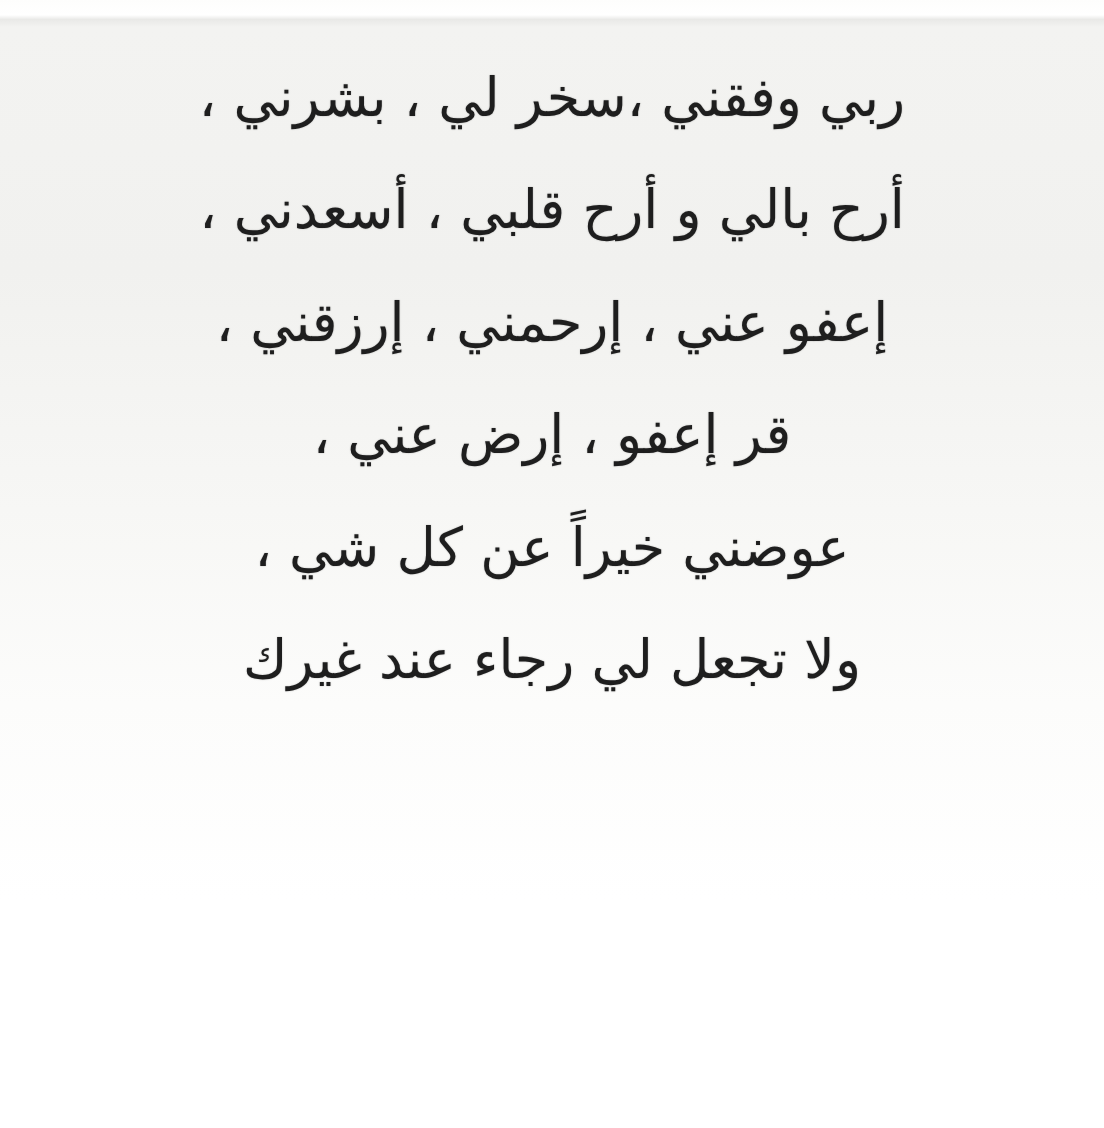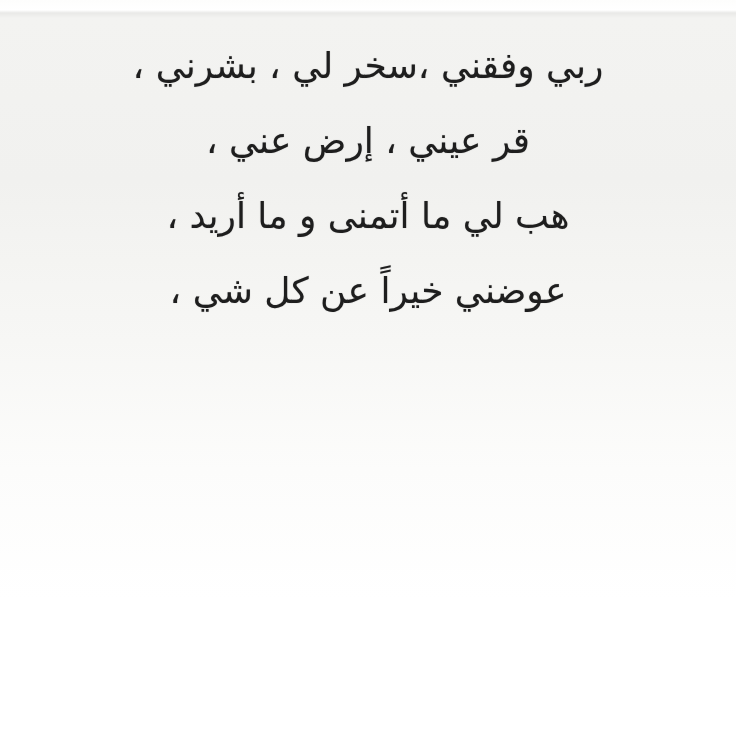--- a/index.html
+++ b/index.html
@@ -41,17 +41,19 @@
     line-height: 75px;
     white-space: nowrap;
   }
 </style>
 </head>
 <body>
 
 <div class="page">
   <div class="text-block" dir="rtl">
     <div class="line">ربي وفقني ،سخر لي ، بشرني ،</div>
-    <div class="line">قر عيني ، إرض عني ،</div>
-    <div class="line">هب لي ما أتمنى و ما أريد ،</div>
+    <div class="line">أرح بالي و أرح قلبي ، أسعدني ،</div>
+    <div class="line">إعفو عني ، إرحمني ، إرزقني ،</div>
+    <div class="line">قر إعفو ، إرض عني ،</div>
     <div class="line">عوضني خيراً عن كل شي ،</div>
+    <div class="line">ولا تجعل لي رجاء عند غيرك</div>
   </div>
 </div>
 
 </body></html>

